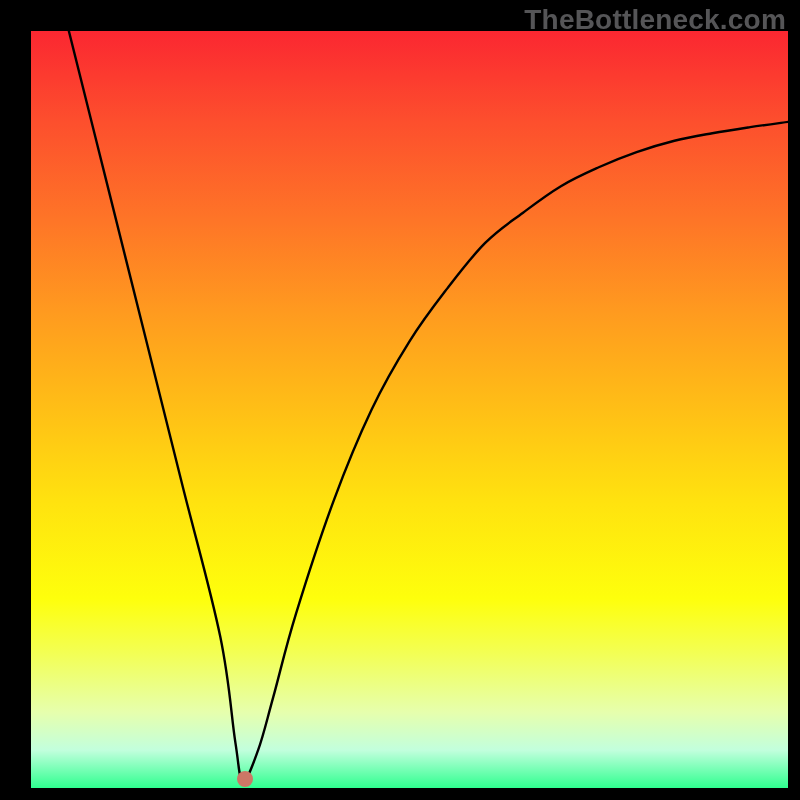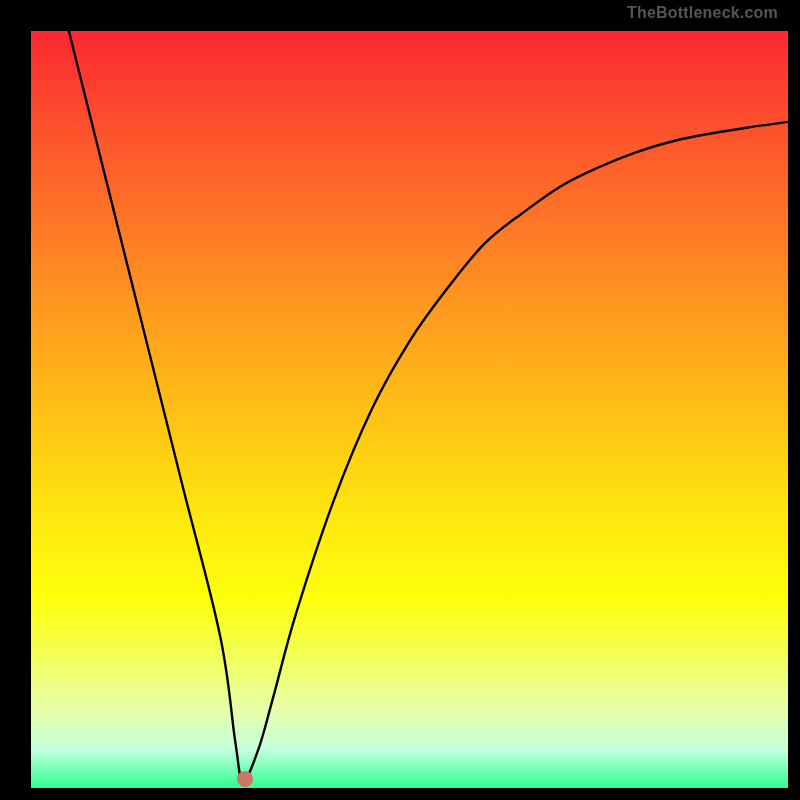--- a/index.html
+++ b/index.html
@@ -6,23 +6,23 @@
   html, body { width: 800px; height: 800px; overflow: hidden; background: #000; }
   .frame {
     position: relative;
     width: 800px;
     height: 800px;
     background: #000;
   }
   .watermark {
     position: absolute;
     top: 4px;
-    right: 22px;
+    right: 14px;
     font-family: Arial, Helvetica, sans-serif;
-    font-size: 16px;
+    font-size: 28px;
     font-weight: 600;
     color: #555557;
     letter-spacing: 0.2px;
   }
   .plot-area {
     position: absolute;
     left: 31px;
     top: 31px;
     width: 757px;
     height: 757px;

